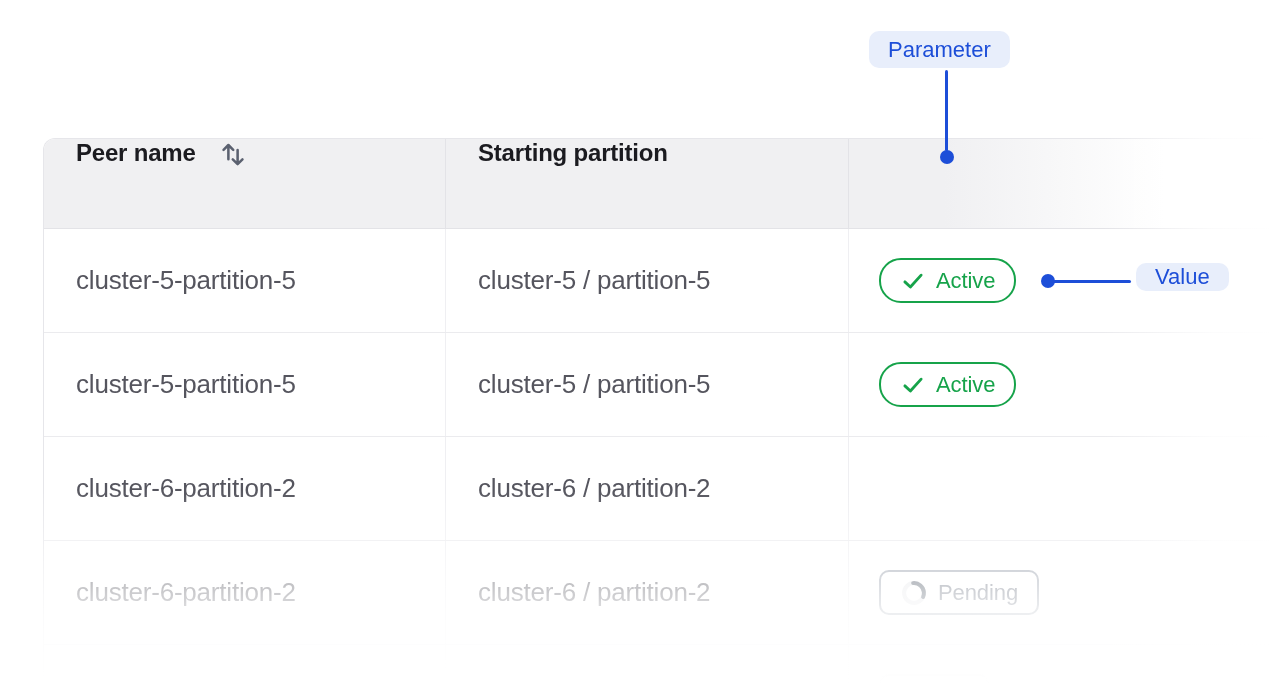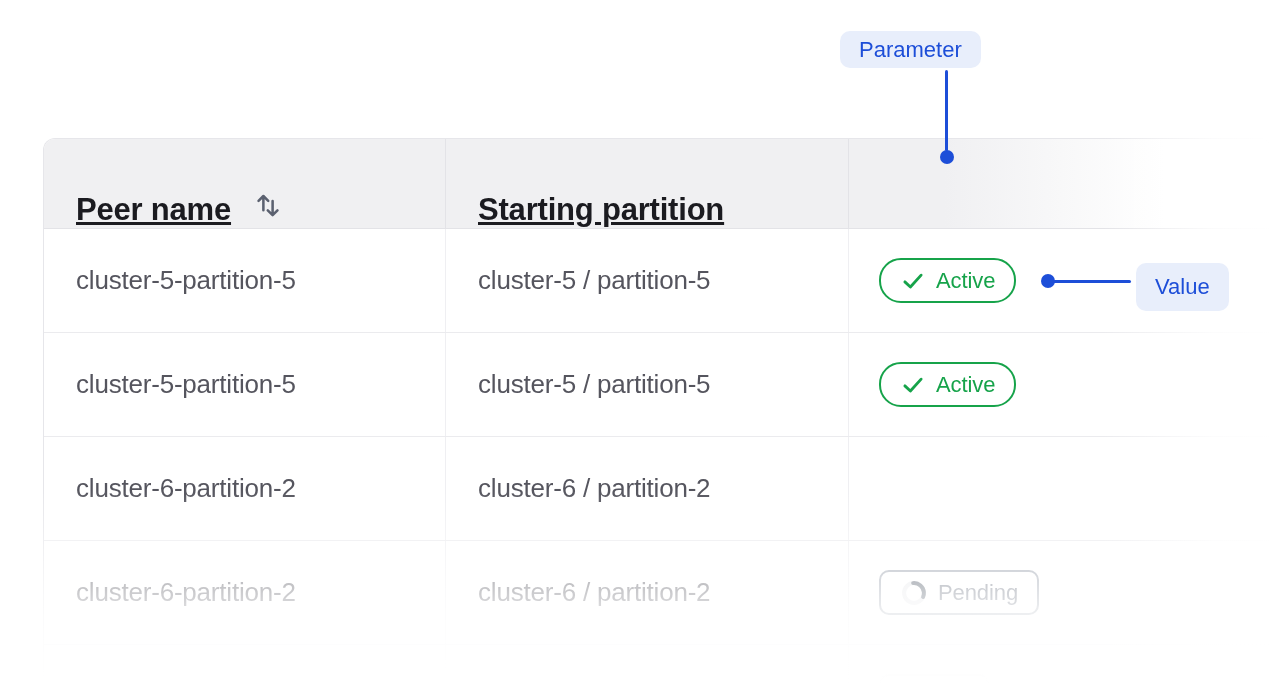--- a/index.html
+++ b/index.html
@@ -23,28 +23,27 @@
   }
   .thead {
     display: grid;
     grid-template-columns: 402px 403px 1fr;
     height: 90px;
     background: linear-gradient(90deg, #f0f0f2 0px, #f0f0f2 900px, rgba(240,240,242,0) 1120px);
     border-bottom: 1px solid #e3e3e7;
   }
   .th {
     display: flex;
-    align-items: flex-end;
+    align-items: flex-start;
     padding-left: 32px;
-    font-size: 31px;
+    font-size: 24px;
     font-weight: 700;
     color: #1b1b20;
     letter-spacing: -0.2px;
     cursor: pointer;
-    text-decoration: underline;
   }
   .th.status-col { padding-left: 30px; }
   .th .label { margin-right: 22px; }
   .th-divider { border-right: 1px solid #e3e3e7; }
 
   .trow {
     display: grid;
     grid-template-columns: 402px 403px 1fr;
     height: 104px;
     border-bottom: 1px solid #ebebee;
@@ -116,22 +115,22 @@
     height: 37px;
     padding: 0 19px;
     border-radius: 10px;
     background: #e8eefb;
     color: #1d4ed8;
     font-size: 22px;
     font-weight: 500;
     z-index: 10;
     white-space: nowrap;
   }
-  #parameter-pill { left: 840px; top: 31px; text-align: center; }
-  #value-pill { left: 1136px; top: 263px; height: 48px; }
+  #parameter-pill { left: 869px; top: 31px; text-align: center; }
+  #value-pill { left: 1136px; top: 263px; height: 28px; }
 
   .conn-vline {
     position: absolute;
     left: 945px; top: 70px;
     width: 3px; height: 81px;
     background: #1d4ed8;
     border-radius: 2px;
     z-index: 9;
   }
   .conn-hline {

